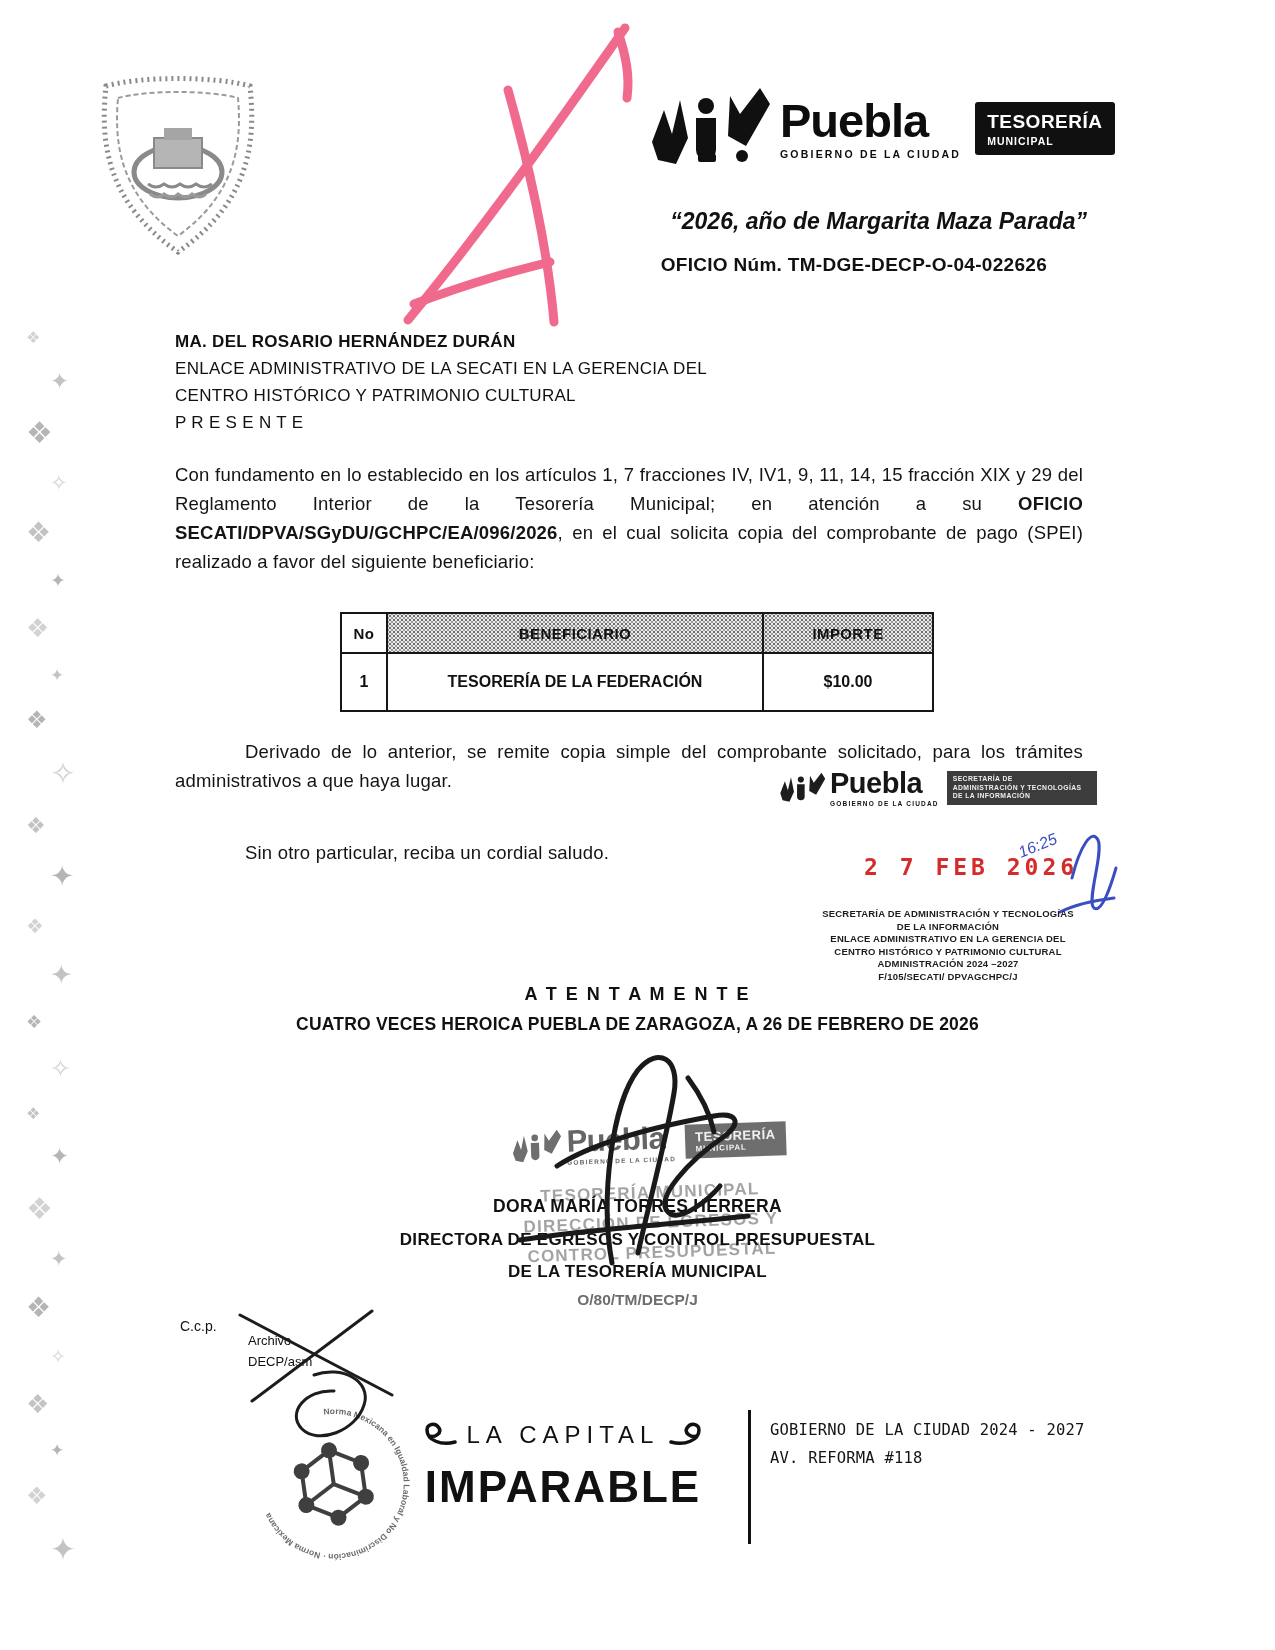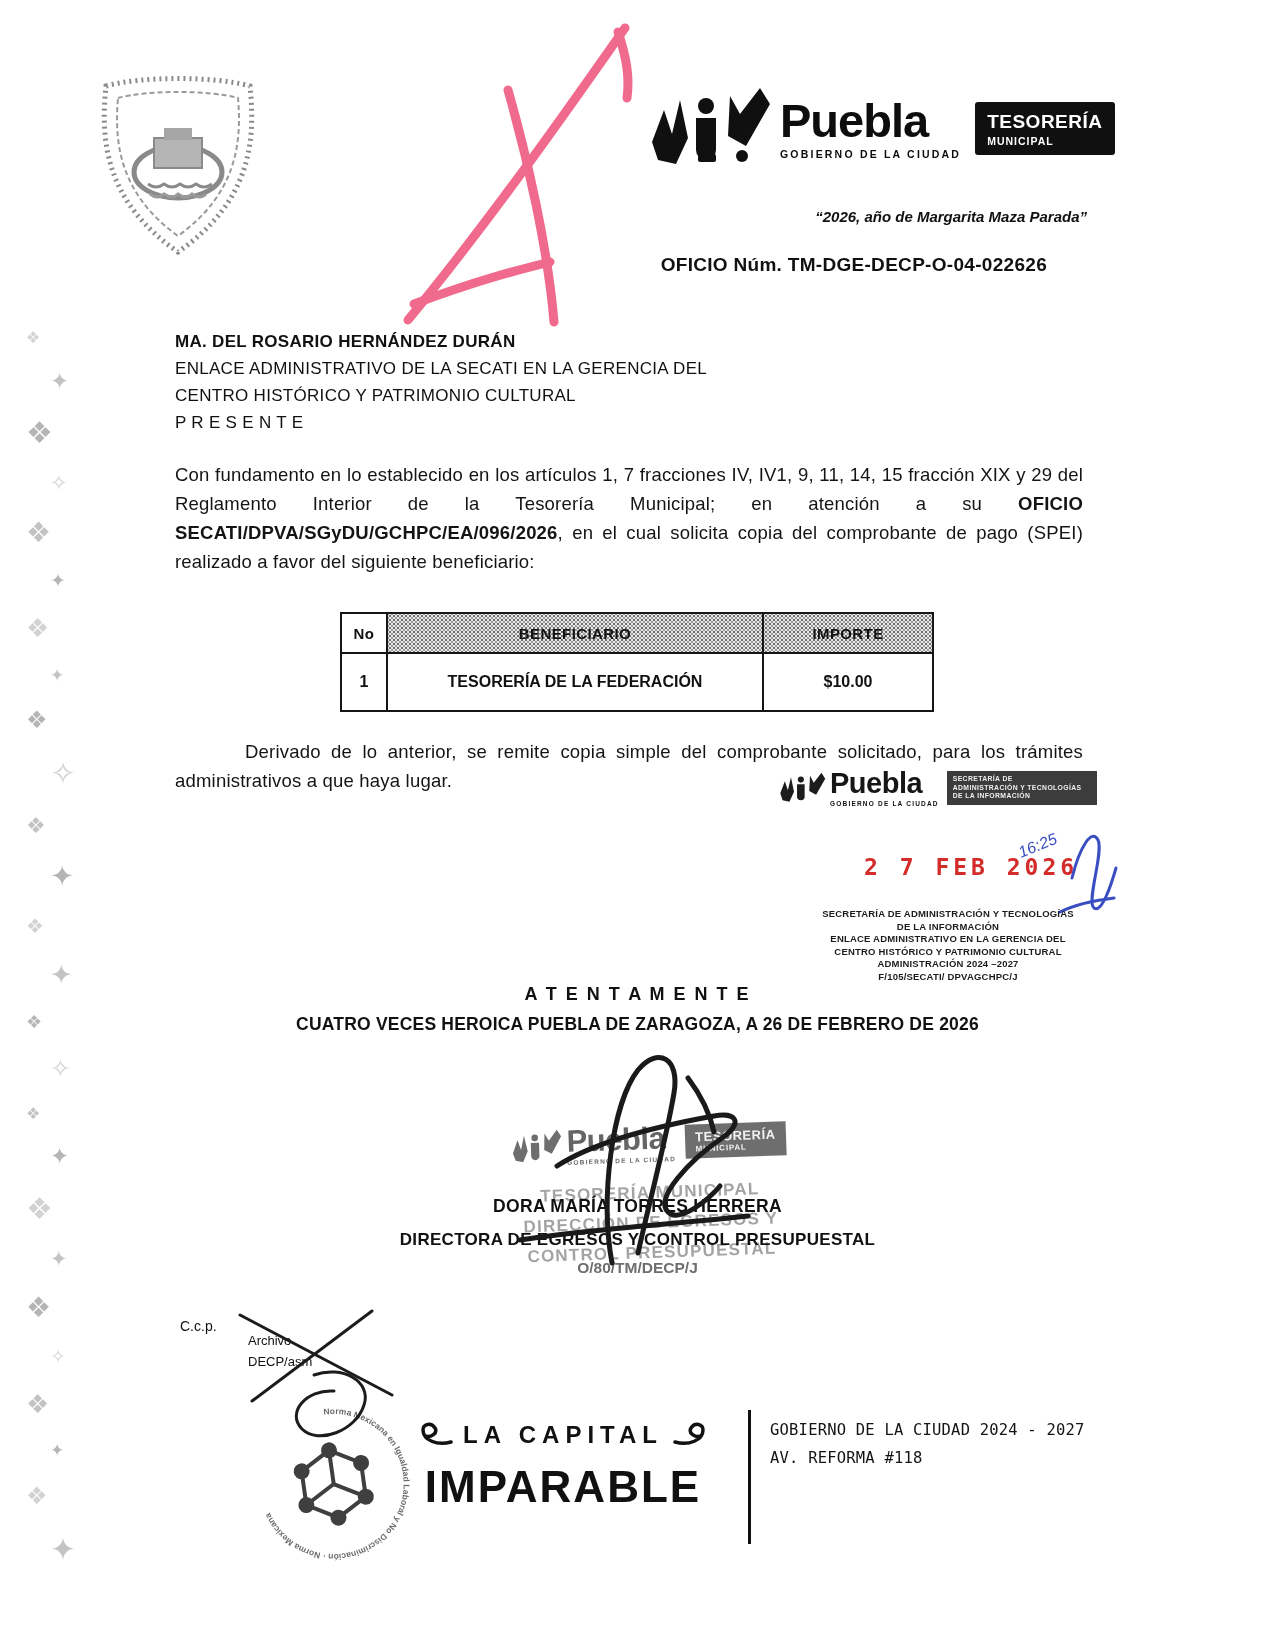--- a/index.html
+++ b/index.html
@@ -23,21 +23,21 @@
   .shield { position: absolute; left: 92px; top: 72px; }
   .pinkmark { position: absolute; left: 378px; top: 18px; z-index: 6; pointer-events: none; }
   .logo-block { position: absolute; left: 646px; top: 84px; display: flex; align-items: center; }
   .logo-icon { margin-right: 8px; }
   .logo-word { display: flex; flex-direction: column; line-height: 1; }
   .logo-brand { font-size: 47px; font-weight: bold; letter-spacing: -1px; color:#0d0d0d; }
   .logo-sub { font-size: 10.5px; font-weight: bold; letter-spacing: 2.2px; margin-top: 5px; color:#0d0d0d; }
   .logo-box { background:#101010; color:#fff; border-radius:3px; margin-left: 14px; padding: 9px 12px 8px 12px; width: 140px; }
   .logo-box .l1 { font-size: 19px; font-weight: bold; letter-spacing: .5px; }
   .logo-box .l2 { font-size: 10.5px; font-weight: bold; letter-spacing: 1px; margin-top: 2px; }
-  .quote { position: absolute; right: 188px; top: 208px; font-size: 15px; font-weight: bold; font-style: italic; }
+  .quote { position: absolute; right: 188px; top: 208px; font-size: 23px; font-weight: bold; font-style: italic; }
   .oficio { position: absolute; right: 228px; top: 254px; font-size: 19px; font-weight: bold; letter-spacing: .3px; }
   
   .addressee { position: absolute; left: 175px; top: 328px; font-size: 17px; line-height: 27px; letter-spacing: .3px; }
   .addressee .name { font-weight: bold; }
   
   .para { position: absolute; font-size: 18.5px; line-height: 29px; letter-spacing: .2px; color:#141414; }
   .p1 { left: 175px; top: 460px; width: 908px; text-align: justify; }
   .p2 { left: 175px; top: 737px; width: 908px; text-align: justify; text-indent: 70px; }
   .p3 { left: 245px; top: 838px; }
   
@@ -90,21 +90,21 @@
   .sig-print .rf  { font-size: 15.5px; font-weight: bold; color:#6e6e6e; margin-top: 9px; }
   .sig-script { position: absolute; left: 462px; top: 1048px; z-index: 3; pointer-events: none; }
   
   .ccp-label { position: absolute; left: 180px; top: 1318px; font-size: 14px; }
   .ccp-lines { position: absolute; left: 248px; top: 1330px; font-size: 13px; line-height: 21px; }
   .ccp-strike { position: absolute; left: 222px; top: 1305px; z-index: 2; pointer-events: none; }
   
   .hexbadge { position: absolute; left: 252px; top: 1402px; transform: rotate(-8deg); }
   .capital { position: absolute; left: 408px; top: 1420px; width: 310px; text-align: center; }
   .capital .row1 { display: flex; align-items: center; justify-content: center; gap: 10px; }
-  .capital .lc { font-size: 24px; font-weight: bold; letter-spacing: 6px; }
+  .capital .lc { font-size: 24px; font-weight: normal; letter-spacing: 6px; }
   .capital .imp { font-size: 44px; font-weight: bold; letter-spacing: 2px; margin-top: 12px; }
   .vdivider { position: absolute; left: 748px; top: 1410px; width: 3px; height: 134px; background:#111; }
   .contact { position: absolute; left: 770px; top: 1416px; font-family: "DejaVu Sans Mono", "Liberation Mono", monospace;
              font-size: 15.5px; line-height: 28px; letter-spacing: .2px; color:#141414; }
 </style>
 </head>
 <body>
 
 <div class="page">
 
@@ -204,20 +204,21 @@
     <tbody>
       <tr>
         <td>1</td>
         <td>TESORERÍA DE LA FEDERACIÓN</td>
         <td>$10.00</td>
       </tr>
     </tbody>
   </table>
 
   <p class="para p2">Derivado de lo anterior, se remite copia simple del comprobante solicitado, para los trámites administrativos a que haya lugar.</p>
+  <p class="para p3">Sin otro particular, reciba un cordial saludo.</p>
 
   <div class="rstamp">
     <div class="logo-row">
       <svg width="48" height="40" viewBox="0 0 126 88">
         <g fill="#1d1d1d">
           <path d="M6 58 L18 26 L26 50 L34 16 L42 54 L30 80 L12 76 Z"></path>
           <circle cx="60" cy="22" r="8"></circle>
           <path d="M50 34 h20 v32 a10 10 0 0 1 -20 0 Z"></path>
           <path d="M84 12 l10 18 L114 4 l10 16 -24 42 -18 -10 Z"></path>
         </g>
@@ -277,20 +278,21 @@
     <div class="faded">
       <div>TESORERÍA MUNICIPAL</div>
       <div>DIRECCIÓN DE EGRESOS Y</div>
       <div>CONTROL PRESUPUESTAL</div>
     </div>
   </div>
 
   <div class="sig-print">
     <div class="nm">DORA MARÍA TORRES HERRERA</div>
     <div class="t1">DIRECTORA DE EGRESOS Y CONTROL PRESUPUESTAL</div>
+    <div class="t2">DE LA TESORERÍA MUNICIPAL</div>
     <div class="rf">O/80/TM/DECP/J</div>
   </div>
 
   <div class="sig-script">
     <svg width="330" height="240" viewBox="0 0 330 240">
       <g fill="none" stroke="#1a1a1a" stroke-width="5" stroke-linecap="round">
         <path d="M150 215 C 138 150, 150 55, 176 22 C 196 -2, 218 10, 212 45 C 205 88, 186 160, 176 205"></path>
         <path d="M95 118 C 132 94, 196 78, 252 68 C 274 64, 282 74, 260 90 C 228 112, 192 150, 206 164 C 218 176, 248 150, 258 138"></path>
         <path d="M58 192 C 118 182, 212 176, 286 168"></path>
         <path d="M226 30 C 238 46, 248 66, 252 84"></path>

